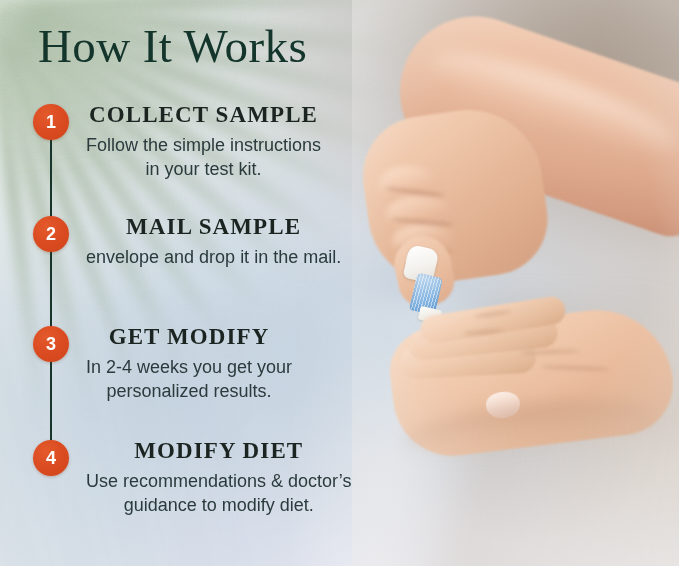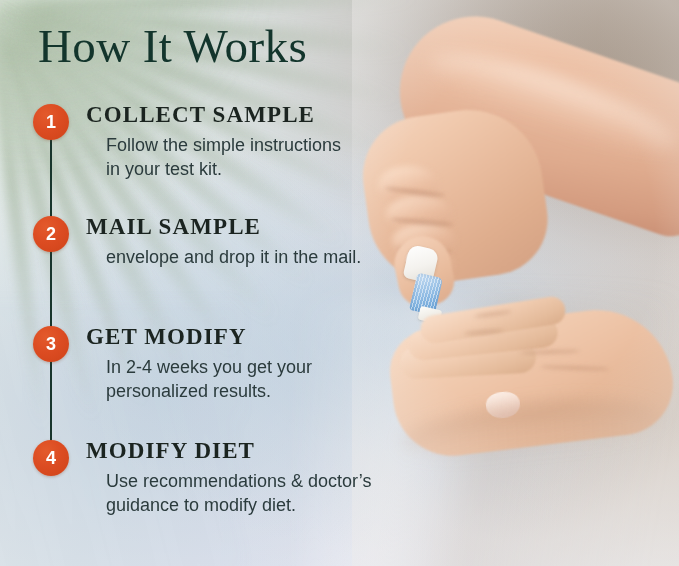--- a/index.html
+++ b/index.html
@@ -9,20 +9,21 @@
     font-family:"Liberation Sans", sans-serif;
     background:#e9eef0;
   }
 
   #poster {
     position:relative;
     width:679px;
     height:566px;
     overflow:hidden;
     isolation:isolate;
+    text-align:center;
   }
 
   
   .bg-base {
     position:absolute; inset:0;
     background:
       linear-gradient(118deg,
         #e4ece4 0%,
         #e3ebe8 14%,
         #dfe7e9 26%,
@@ -398,21 +399,20 @@
     white-space:nowrap;
   }
   .step-desc {
     margin-top:7px;
     font-family:"Liberation Sans", sans-serif;
     font-size:18px;
     font-weight:normal;
     color:#2b3b3d;
     line-height:1.32;
     max-width:330px;
-    margin-left:20px;
   }
   .step-desc .ln { display:block; white-space:nowrap; }
 </style>
 </head>
 <body>
 
 <div id="poster">
 
   <div class="bg-base"></div>
   <div class="bg-warm"></div>

